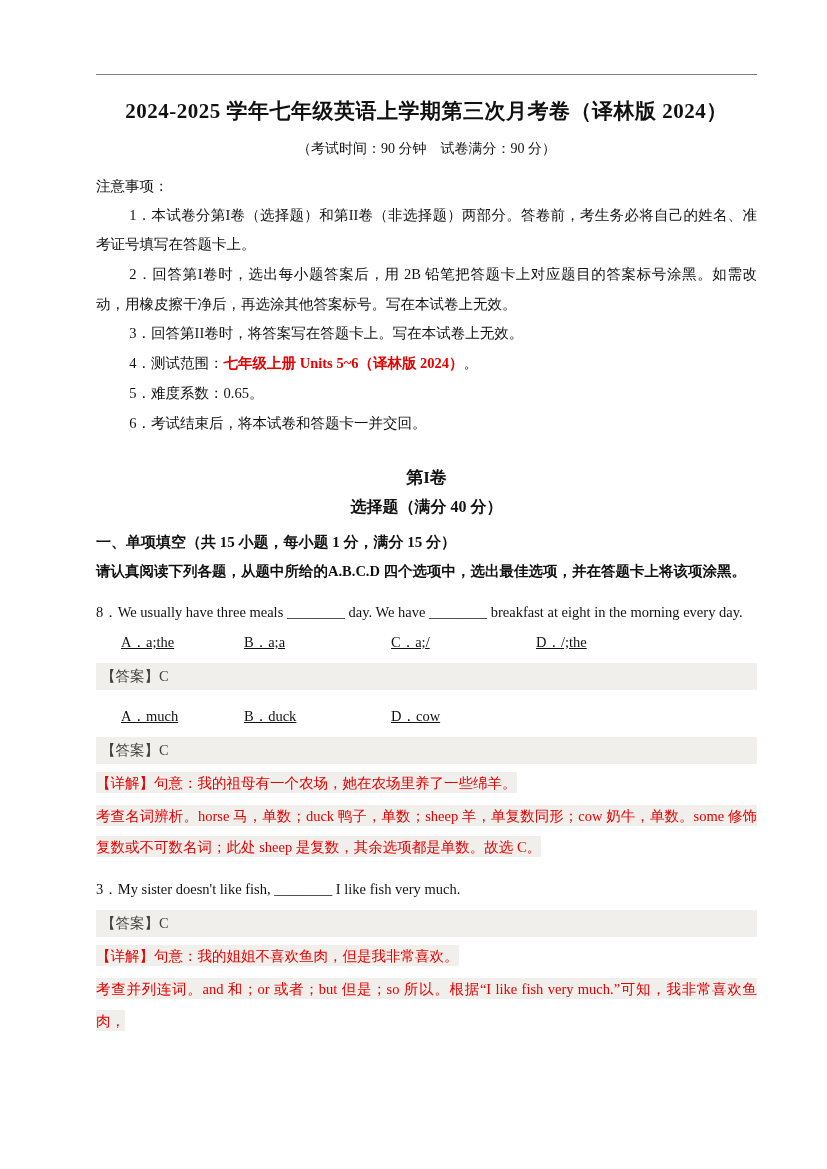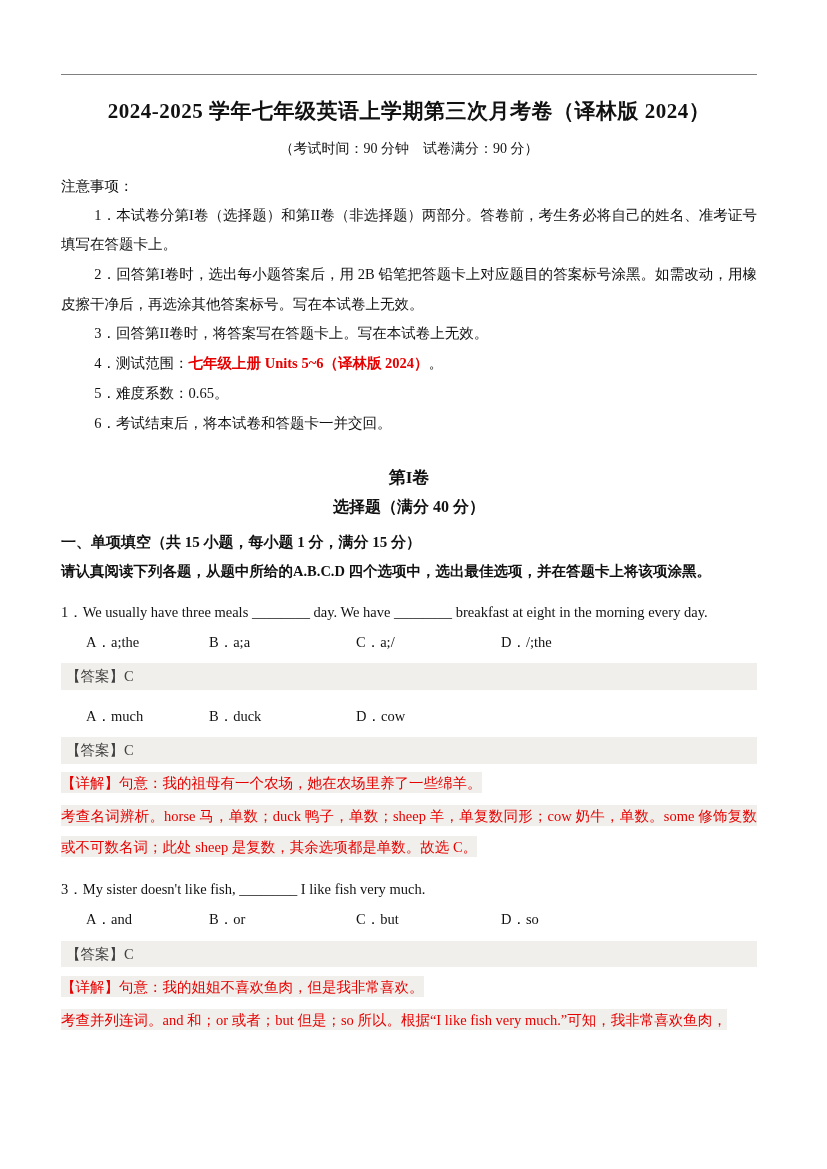--- a/index.html
+++ b/index.html
@@ -5,35 +5,35 @@
   * { margin:0; padding:0; box-sizing:border-box; }
   html,body { background:#ffffff; }
   .page {
     position:relative;
     width:827px; height:1169px;
     background:#ffffff;
     font-family:"Liberation Serif","DejaVu Serif",serif;
     color:#111111;
     overflow:hidden;
   }
-  .inner { padding:74px 70px 0 61px; }
+  .inner { padding:74px 70px 0 96px; }
   .rule { border-top:1px solid #7f7f7f; height:0; }
   .title { margin-top:22px; text-align:center; font-size:21px; font-weight:700; letter-spacing:0.5px; }
   .subtitle { margin-top:15px; text-align:center; font-size:14px; }
   .notes-heading { margin-top:15px; font-size:14.5px; line-height:1.9; }
   .note { font-size:14.5px; line-height:2.05; text-align:justify; text-indent:2.3em; }
   .red-bold { color:#e60000; font-weight:700; }
   .part-title { margin-top:28px; text-align:center; font-size:17px; font-weight:700; }
   .part-subtitle { margin-top:8px; text-align:center; font-size:16px; font-weight:700; }
   .section-title { margin-top:10px; font-size:15px; font-weight:700; line-height:1.9; }
   .section-instruction { font-size:14.5px; font-weight:700; line-height:2.0; text-align:justify; }
   .question { margin-top:12px; }
   .stem { font-size:14.5px; line-height:1.95; text-align:justify; }
   .options { display:flex; padding-left:25px; font-size:14.5px; line-height:1.95; margin-top:2px; }
-  .opt { white-space:nowrap; }
+  .opt { white-space:nowrap;text-decoration:underline; }
   .opt.o1 { width:123px; }
   .opt.o2 { width:147px; }
   .opt.o3 { width:145px; }
   .answer {
     margin:7px 0 4px 0;
     background:#f1efeb;
     color:#404040;
     font-size:14.5px;
     line-height:1.55;
     padding:2px 5px;
@@ -59,21 +59,21 @@
     <p class="note">5．难度系数：0.65。</p>
     <p class="note">6．考试结束后，将本试卷和答题卡一并交回。</p>
 
     <h2 class="part-title">第I卷</h2>
     <h3 class="part-subtitle">选择题（满分 40 分）</h3>
 
     <h4 class="section-title">一、单项填空（共 15 小题，每小题 1 分，满分 15 分）</h4>
     <p class="section-instruction">请认真阅读下列各题，从题中所给的A.B.C.D 四个选项中，选出最佳选项，并在答题卡上将该项涂黑。</p>
 
     <section class="question">
-      <p class="stem">1．We usually have three meals ________ day. We have ________ breakfast at eight in the morning every day.</p>
+      <p class="stem">8．We usually have three meals ________ day. We have ________ breakfast at eight in the morning every day.</p>
       <div class="options">
         <span class="opt o1">A．a;the</span>
         <span class="opt o2">B．a;a</span>
         <span class="opt o3">C．a;/</span>
         <span class="opt o4">D．/;the</span>
       </div>
       <div class="answer">【答案】C</div>
     </section>
 
     <section class="question">
@@ -82,24 +82,18 @@
         <span class="opt o2">B．duck</span>
         <span class="opt o4">D．cow</span>
       </div>
       <div class="answer">【答案】C</div>
       <p class="expl"><span class="shade">【详解】句意：我的祖母有一个农场，她在农场里养了一些绵羊。</span></p>
       <p class="expl"><span class="shade">考查名词辨析。horse 马，单数；duck 鸭子，单数；sheep 羊，单复数同形；cow 奶牛，单数。some 修饰复数或不可数名词；此处 sheep 是复数，其余选项都是单数。故选 C。</span></p>
     </section>
 
     <section class="question">
       <p class="stem">3．My sister doesn't like fish, ________ I like fish very much.</p>
-      <div class="options">
-        <span class="opt o1">A．and</span>
-        <span class="opt o2">B．or</span>
-        <span class="opt o3">C．but</span>
-        <span class="opt o4">D．so</span>
-      </div>
       <div class="answer">【答案】C</div>
       <p class="expl"><span class="shade">【详解】句意：我的姐姐不喜欢鱼肉，但是我非常喜欢。</span></p>
       <p class="expl"><span class="shade">考查并列连词。and 和；or 或者；but 但是；so 所以。根据“I like fish very much.”可知，我非常喜欢鱼肉，</span></p>
     </section>
   </div>
 </div>
 
 </body></html>

